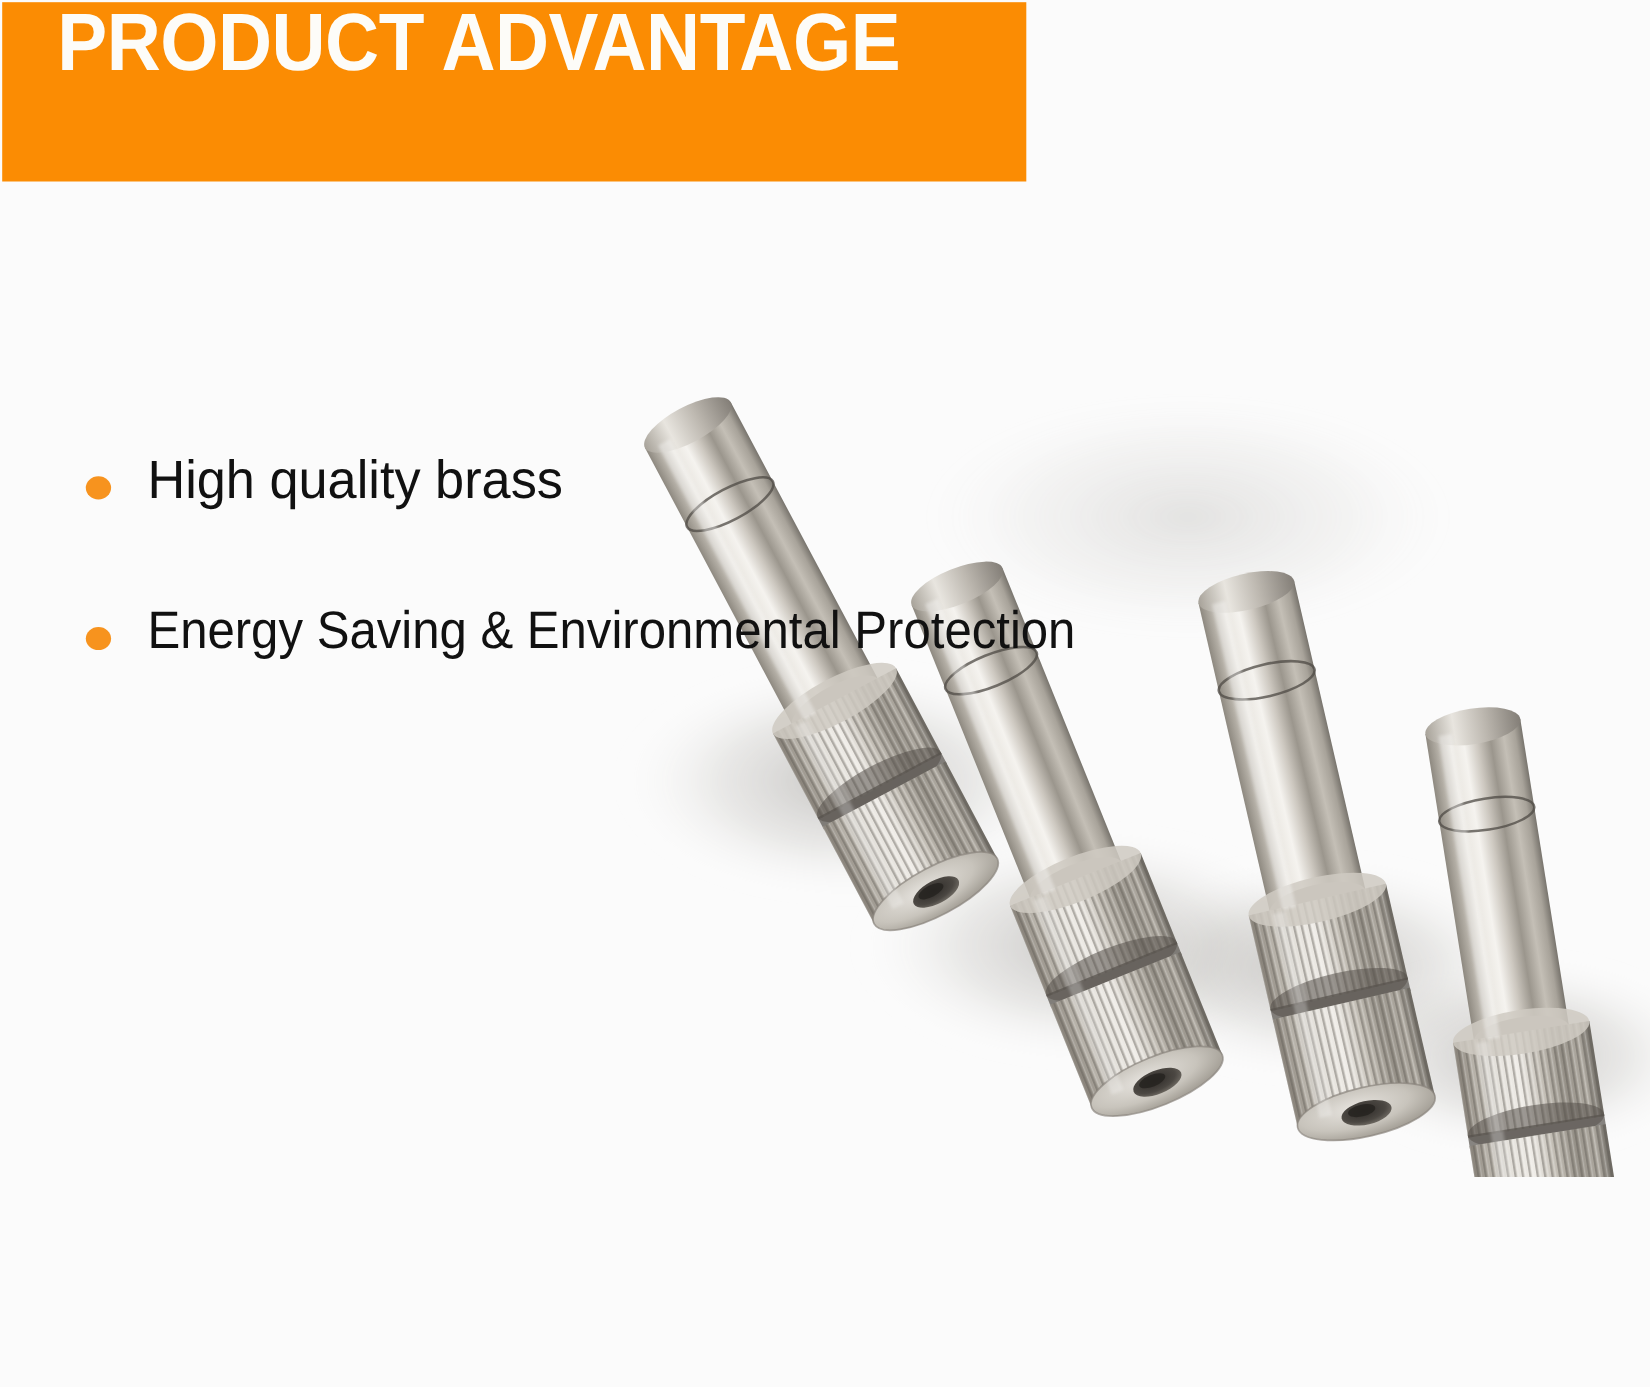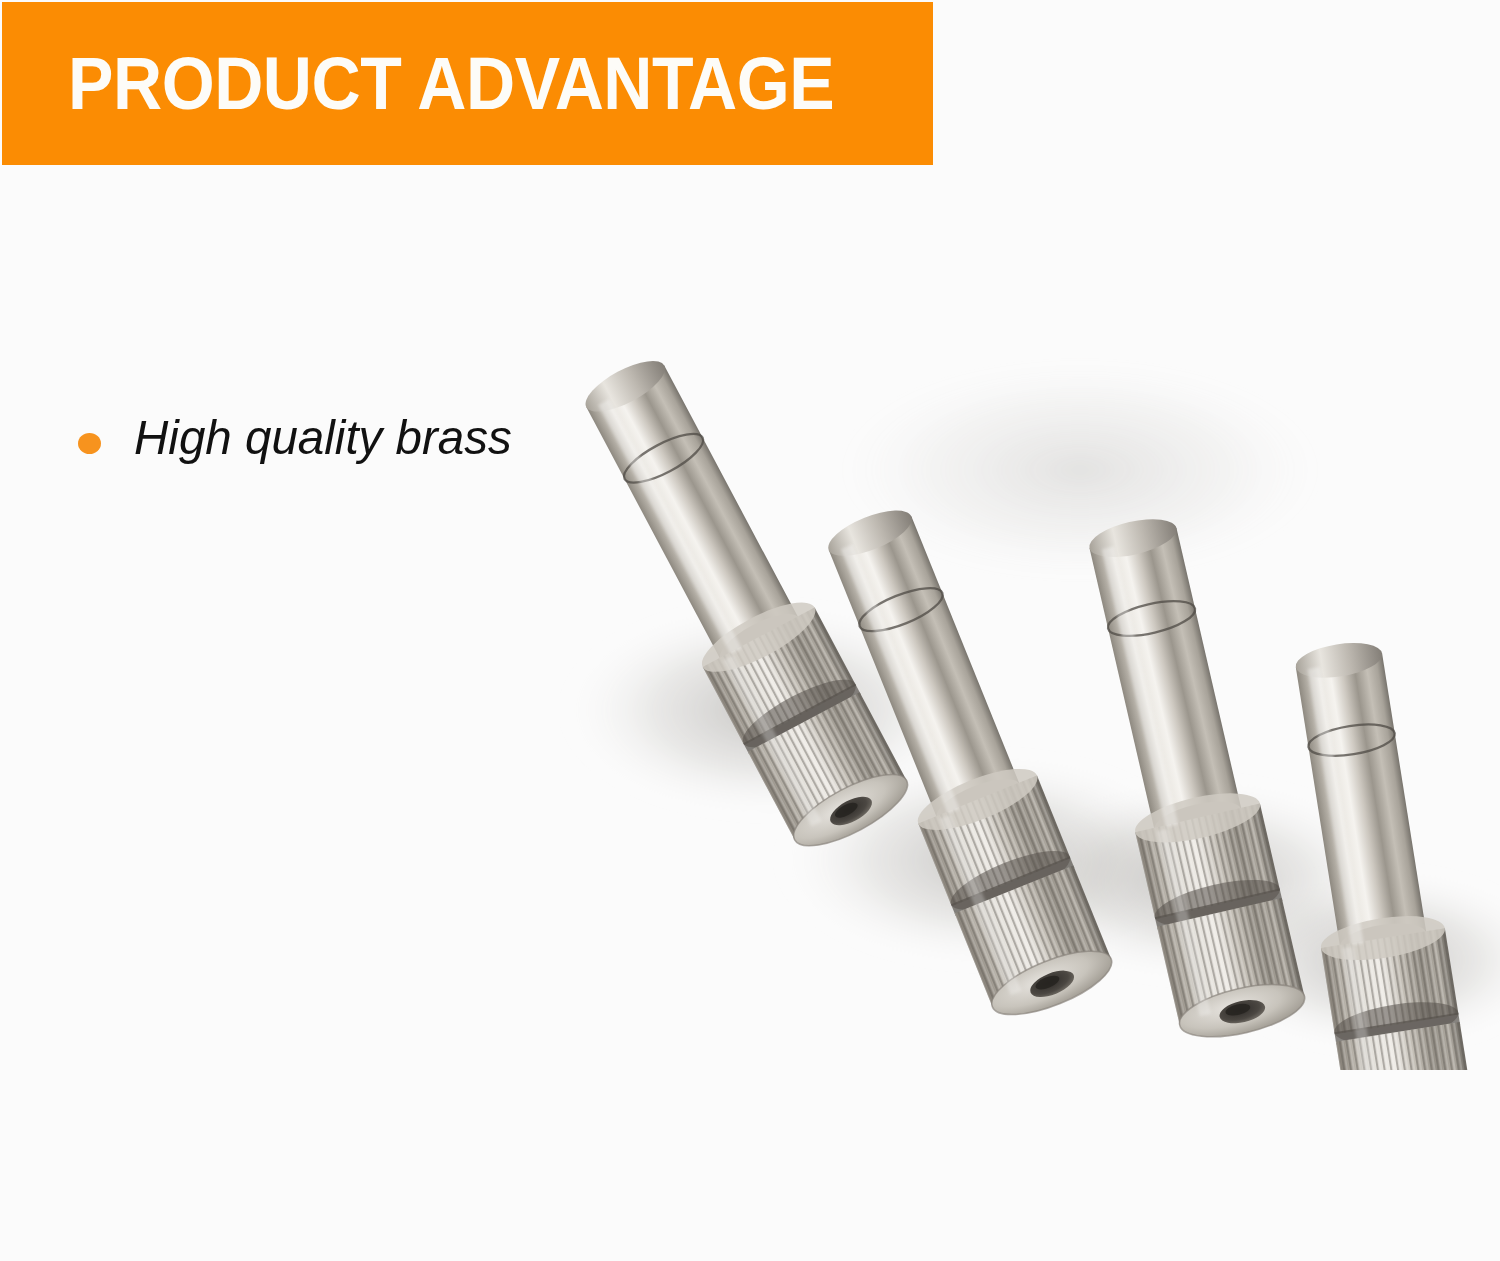--- a/index.html
+++ b/index.html
@@ -25,23 +25,23 @@
 
   
   #header-banner {
     position: absolute;
     left: 2px;
     top: 2px;
     width: 931px;
     height: 163px;
     background: #fb8c03;
     display: flex;
-    align-items: center;
+    align-items: flex-start;
     box-sizing: border-box;
-    padding-left: 66px;
+    padding-left: 50px;
     z-index: 5;
   }
   #header-title {
     color: #fdfcf8;
     font-family: "Liberation Sans", sans-serif;
     font-weight: bold;
     font-size: 74px;
     letter-spacing: -0.5px;
     line-height: 1;
     transform: scaleX(0.92);
@@ -70,21 +70,20 @@
     left: 0;
     top: 395px;
     width: 1100px;
     z-index: 4;
   }
   .advantage-item {
     position: relative;
     height: 137px;
     display: flex;
     align-items: flex-start;
-    font-style: italic;
   }
   .bullet-dot {
     position: absolute;
     left: 78px;
     top: 38px;
     width: 23px;
     height: 21px;
     border-radius: 50%;
     background: #f7931e;
   }
@@ -238,16 +237,20 @@
   <div id="advantage-list">
 
     <div class="advantage-item">
       <span class="bullet-dot" style="background: rgb(247, 147, 30);"></span>
       <span class="advantage-text" style="color: rgb(17, 17, 17);">High quality brass</span>
     </div>
 
 
 
 
+    <div class="advantage-item long">
+      <span class="bullet-dot" style="background: rgb(247, 147, 30);"></span>
+      <span class="advantage-text" style="color: rgb(17, 17, 17);">Energy Saving &amp; Environmental Protection</span>
+    </div>
 
   </div>
 
 </div>
 
 </body></html>

